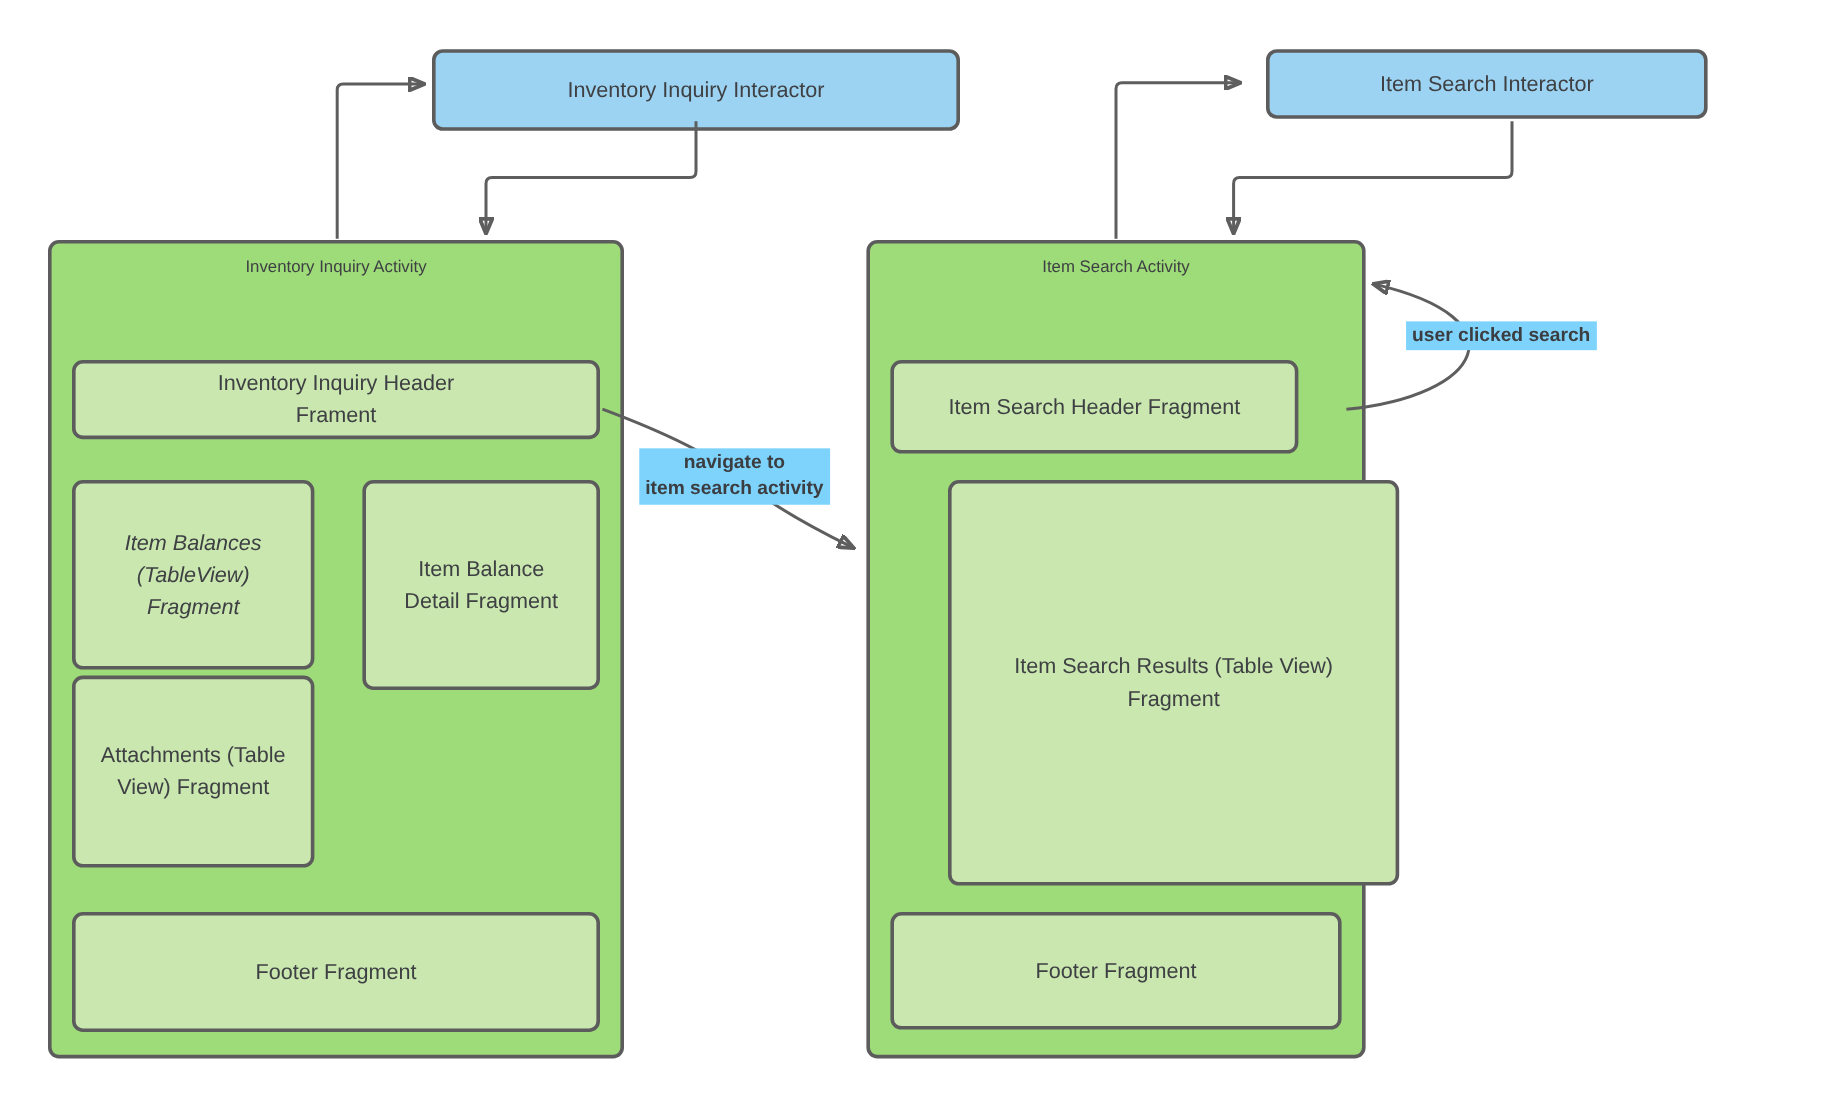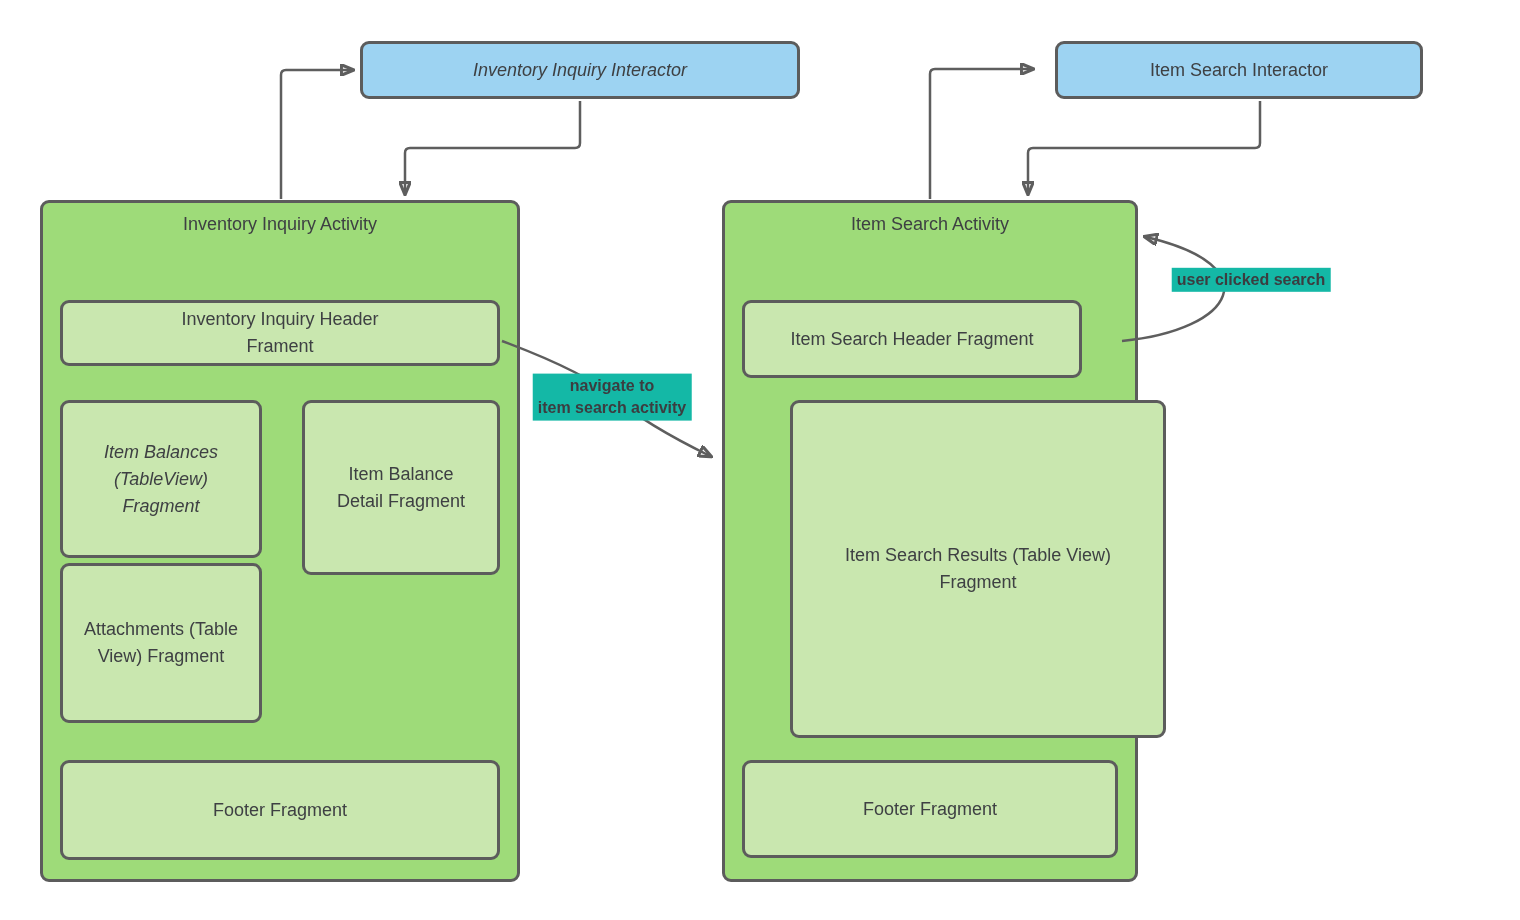--- a/index.html
+++ b/index.html
@@ -10,38 +10,38 @@
   .box {
     position:absolute; box-sizing:border-box;
     border:3px solid #5c5c5c; border-radius:9px;
   }
   .interactor {
     background:#9dd3f2; display:flex; align-items:center; justify-content:center;
     font-size:18px; text-align:center;
   }
   .activity { background:#9edb79; }
   .activity-title {
-    position:absolute; top:11px; left:0; right:0; text-align:center; font-size:18px;
+    position:absolute; top:11px; left:0; right:0; text-align:center; font-size:14px;
   }
   .fragment {
     position:absolute; box-sizing:border-box; background:#c9e7af;
     border:3px solid #5c5c5c; border-radius:9px;
     display:flex; align-items:center; justify-content:center;
     text-align:center; font-size:18px; line-height:1.5; white-space:pre-line;
   }
   svg.connectors { position:absolute; left:0; top:0; pointer-events:none; }
   svg.connectors path { stroke:#5e5e5e; stroke-width:2.5; fill:none; }
   .edge-label {
-    position:absolute; transform:translate(-50%,-50%); background:#14b8a6;
+    position:absolute; transform:translate(-50%,-50%); background:#7dd3fc;
     font-weight:bold; font-size:16px; line-height:1.4; text-align:center;
     white-space:pre-line; padding:1px 5px; color:#3b3d40;
   }
 
   
-  .ii-interactor { left:360px; top:41px;  width:440px; height:58px;font-style:italic; }
+  .ii-interactor { left:360px; top:41px;  width:440px; height:68px; }
   .ii-activity   { left:40px;  top:200px; width:480px; height:682px; }
   .ii-header     { left:17px;  top:97px;  width:440px; height:66px; }
   .ii-balances   { left:17px;  top:197px; width:202px; height:158px;font-style:italic; }
   .ii-detail     { left:259px; top:197px; width:198px; height:175px; }
   .ii-attach     { left:17px;  top:360px; width:202px; height:160px; }
   .ii-preview    { left:259px; top:377px; width:198px; height:160px; }
   .ii-footer     { left:17px;  top:557px; width:440px; height:100px; }
 
   
   .is-interactor { left:1040px; top:41px;  width:368px; height:58px;margin-left:15px; }

